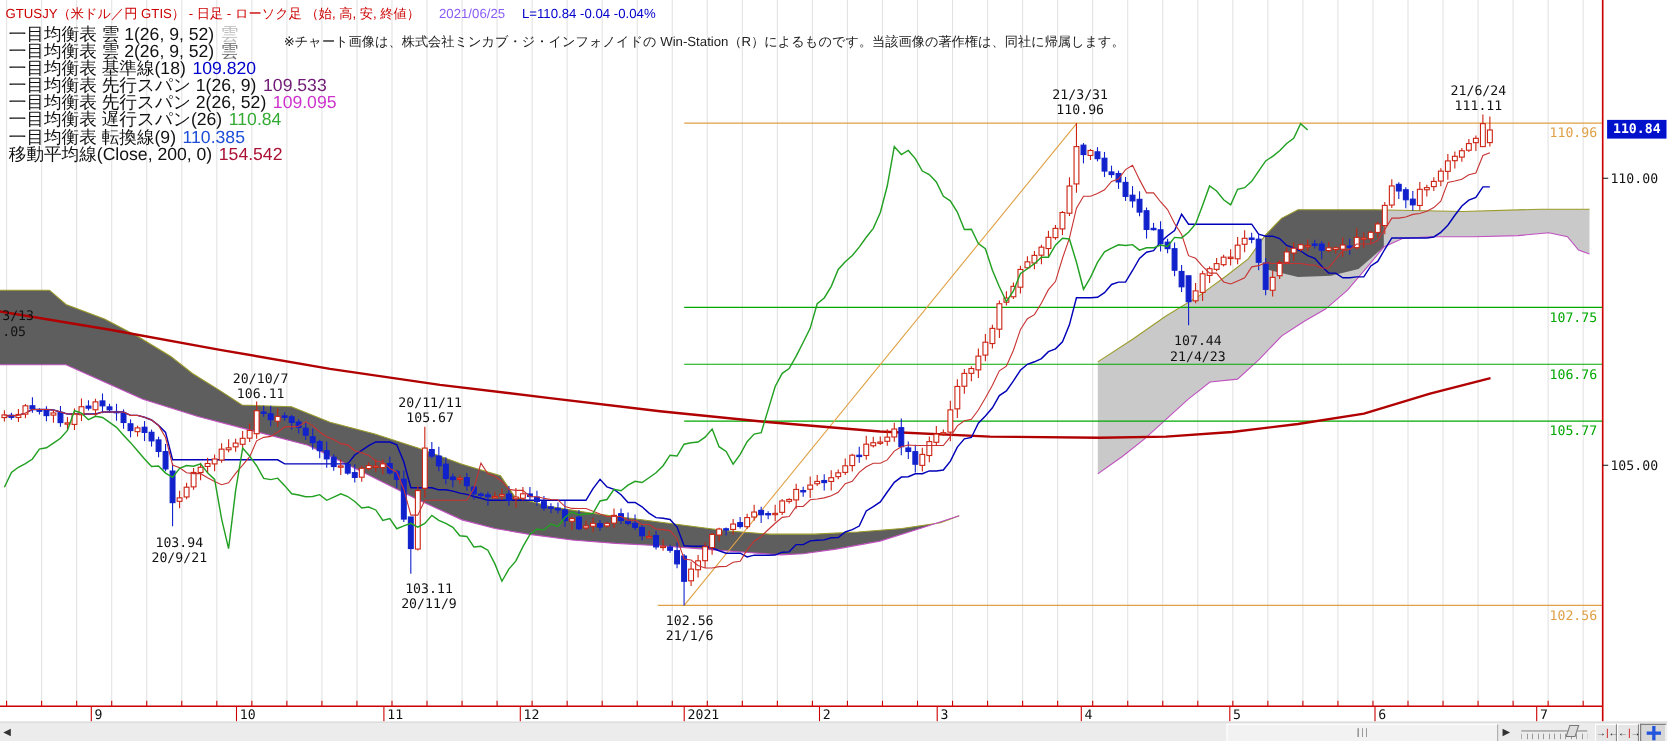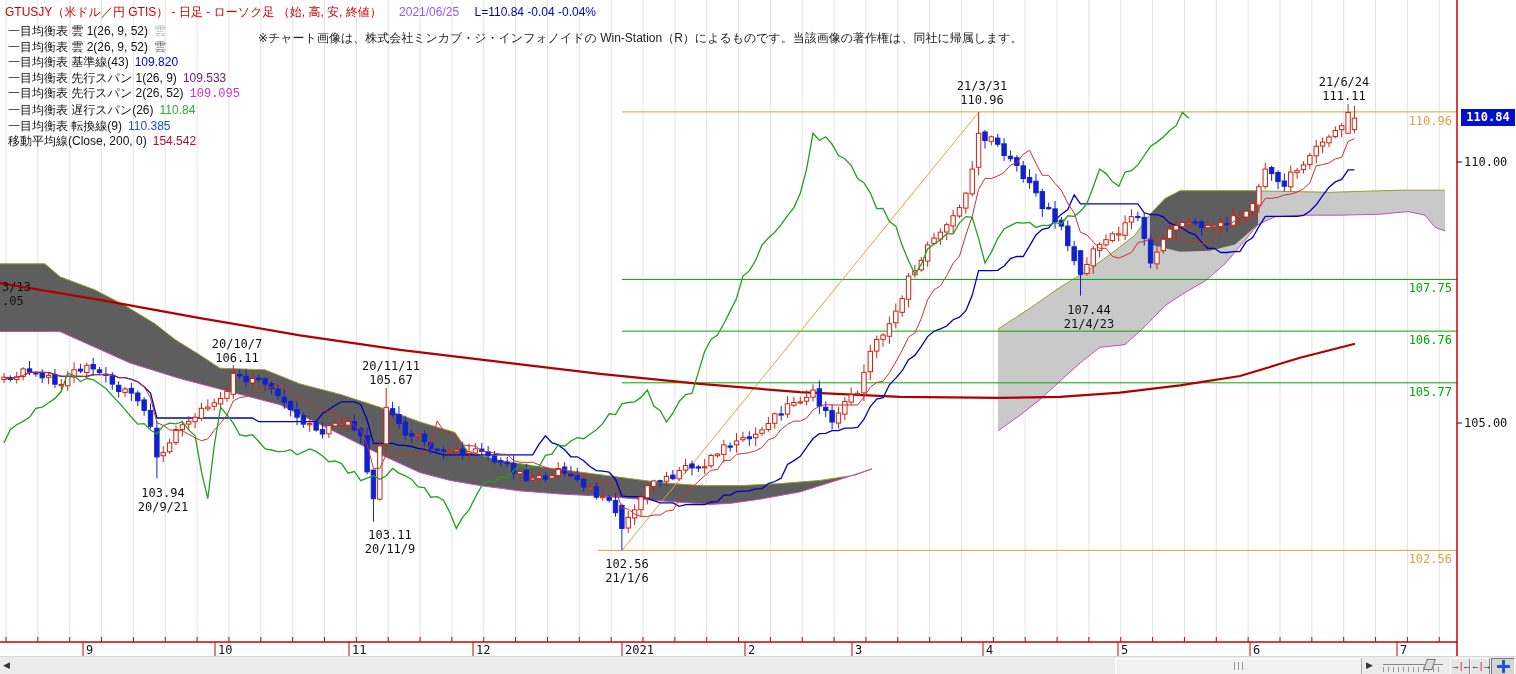--- a/index.html
+++ b/index.html
@@ -4,21 +4,21 @@
 <style>
   html,body{margin:0;padding:0;background:#fff;}
   #root{position:relative;width:1516px;height:674px;background:#ffffff;overflow:hidden;
         font-family:"Liberation Sans","DejaVu Sans",sans-serif;font-size:12px;color:#111;}
   #chart-svg{position:absolute;left:0;top:0;}
   .hdr{position:absolute;left:5px;top:4px;white-space:nowrap;font-size:12px;}
   .hdr .t-red{color:#cc0000;}
   .hdr .t-blue{color:#8b5cf6;margin-left:14px;}
   .hdr .t-blue2{color:#0000cc;margin-left:12px;}
   .notice{position:absolute;left:258px;top:30px;font-size:12px;color:#222;white-space:nowrap;}
-  .legend{position:absolute;left:8px;top:24px;line-height:15.6px;font-size:12px;white-space:nowrap;}
+  .legend{position:absolute;left:8px;top:24px;line-height:15.6px;font-size:16px;white-space:nowrap;}
   .legend .lval{margin-left:6px;}
   .badge{position:absolute;left:1461px;top:109px;width:54px;height:17px;background:#0011cc;color:#fff;
          font-family:"DejaVu Sans Mono",monospace;font-size:12px;font-weight:bold;text-align:center;line-height:17px;}
   .bstrip{position:absolute;left:0;top:656px;width:1516px;height:18px;background:#ececec;border-top:1px solid #d7d7d7;}
   .sb-arrow{position:absolute;top:3px;font-size:9px;color:#333;cursor:pointer;}
   .sb-thumb{position:absolute;left:1115px;top:1px;width:245px;height:15px;background:#f2f2f2;
             border:1px solid #aaa;border-top-color:#fff;border-left-color:#fff;cursor:pointer;}
   .sb-grip{position:absolute;left:50%;top:3px;width:10px;height:8px;margin-left:-5px;
            background:repeating-linear-gradient(90deg,#999 0 1px,transparent 1px 4px);}
   .zslider{position:absolute;left:1383px;top:0;width:62px;height:18px;}
@@ -646,23 +646,23 @@
     <span class="t-red">GTUSJY（米ドル／円 GTIS） - 日足 - ローソク足 （始, 高, 安, 終値）</span>
     <span class="t-blue">2021/06/25</span>
     <span class="t-blue2">L=110.84 -0.04  -0.04%</span>
   </div>
 
   <div class="notice">※チャート画像は、株式会社ミンカブ・ジ・インフォノイドの Win-Station（R）によるものです。当該画像の著作権は、同社に帰属します。</div>
 
   <div class="legend">
     <div><span>一目均衡表 雲 1(26, 9, 52)</span><span class="lval" style="color: rgb(184, 184, 184);">雲</span></div>
     <div><span>一目均衡表 雲 2(26, 9, 52)</span><span class="lval" style="color: rgb(106, 106, 106);">雲</span></div>
-    <div><span>一目均衡表 基準線(43)</span><span class="lval" style="color: rgb(0, 0, 204);">109.820</span></div>
+    <div><span>一目均衡表 基準線(18)</span><span class="lval" style="color: rgb(0, 0, 204);">109.820</span></div>
     <div><span>一目均衡表 先行スパン 1(26, 9)</span><span class="lval" style="color: #701a75;">109.533</span></div>
-    <div><span>一目均衡表 先行スパン 2(26, 52)</span><span class="lval" style="color: rgb(204, 51, 204); font-family: Liberation Mono, monospace;">109.095</span></div>
+    <div><span>一目均衡表 先行スパン 2(26, 52)</span><span class="lval" style="color: rgb(204, 51, 204);">109.095</span></div>
     <div><span>一目均衡表 遅行スパン(26)</span><span class="lval" style="color: rgb(51, 170, 51);">110.84</span></div>
     <div><span>一目均衡表 転換線(9)</span><span class="lval" style="color: #1d4ed8; margin-top: 44px;">110.385</span></div>
     <div><span>移動平均線(Close, 200, 0)</span><span class="lval" style="color: rgb(170, 17, 51);">154.542</span></div>
   </div>
 
   <div class="badge">110.84</div>
 
   <div class="bstrip">
     <span class="sb-arrow" style="left:3px;">◀</span>
     <div class="sb-thumb">

